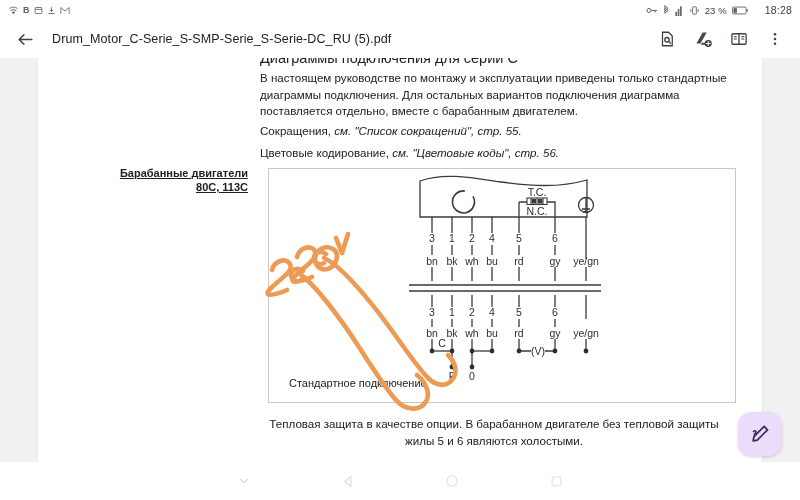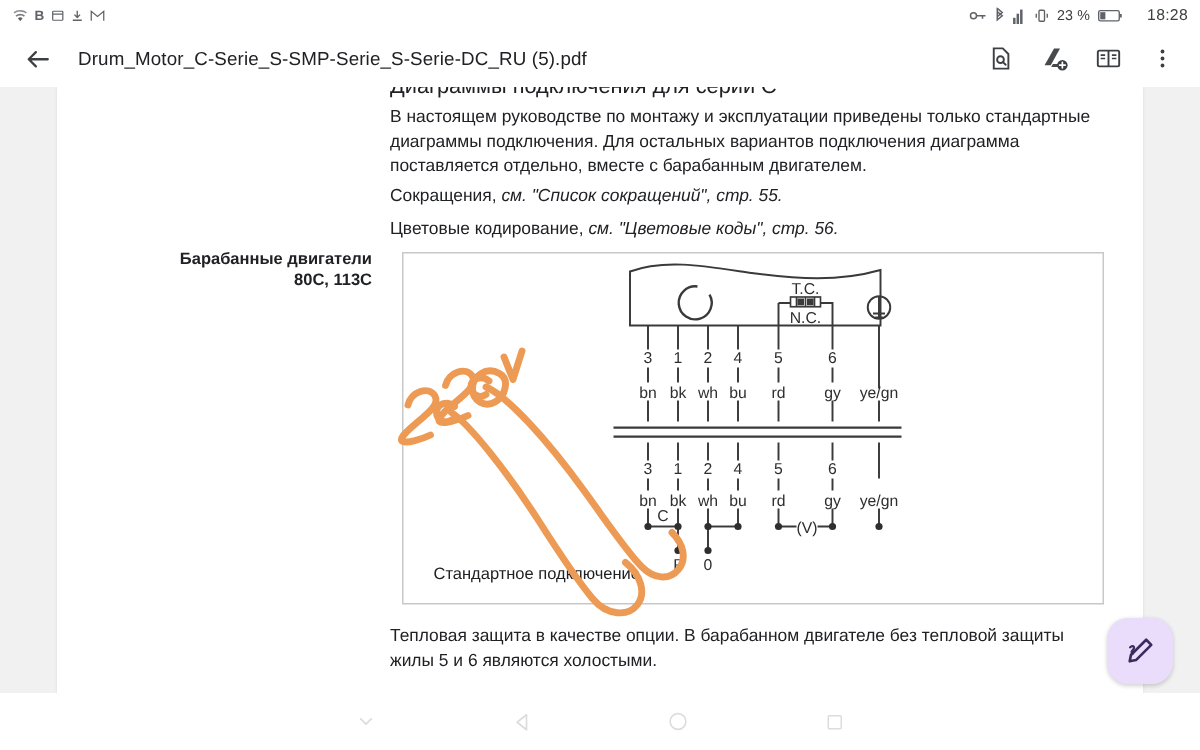--- a/index.html
+++ b/index.html
@@ -119,32 +119,33 @@
     position: absolute;
     left: 222px;
     width: 468px;
     font-size: 11.6px;
     line-height: 16.5px;
     color: #202124;
   }
   .p1 { top: 12px; }
   .p2 { top: 65px; }
   .p3 { top: 87px; }
-  .p-bottom { top: 358px; }
+  .p-bottom { top: 358px; text-align: center; }
   .doc-para i { font-style: italic; }
 
   .margin-note {
     position: absolute;
     left: 70px; top: 108px;
     width: 140px;
     text-align: right;
     font-size: 11px;
     font-weight: bold;
     line-height: 14px;
     color: #202124;
+    text-decoration: underline;
   }
 
   
   .figure {
     position: absolute;
     left: 230px; top: 110px;
     width: 468px; height: 235px;
     border: 1px solid #c8c8c8;
     background: #ffffff;
     box-sizing: border-box;

